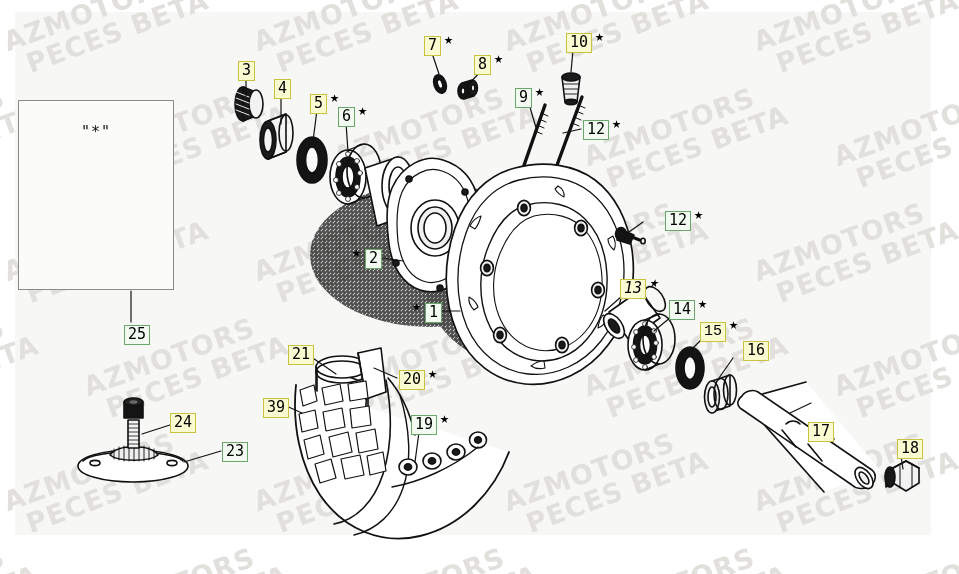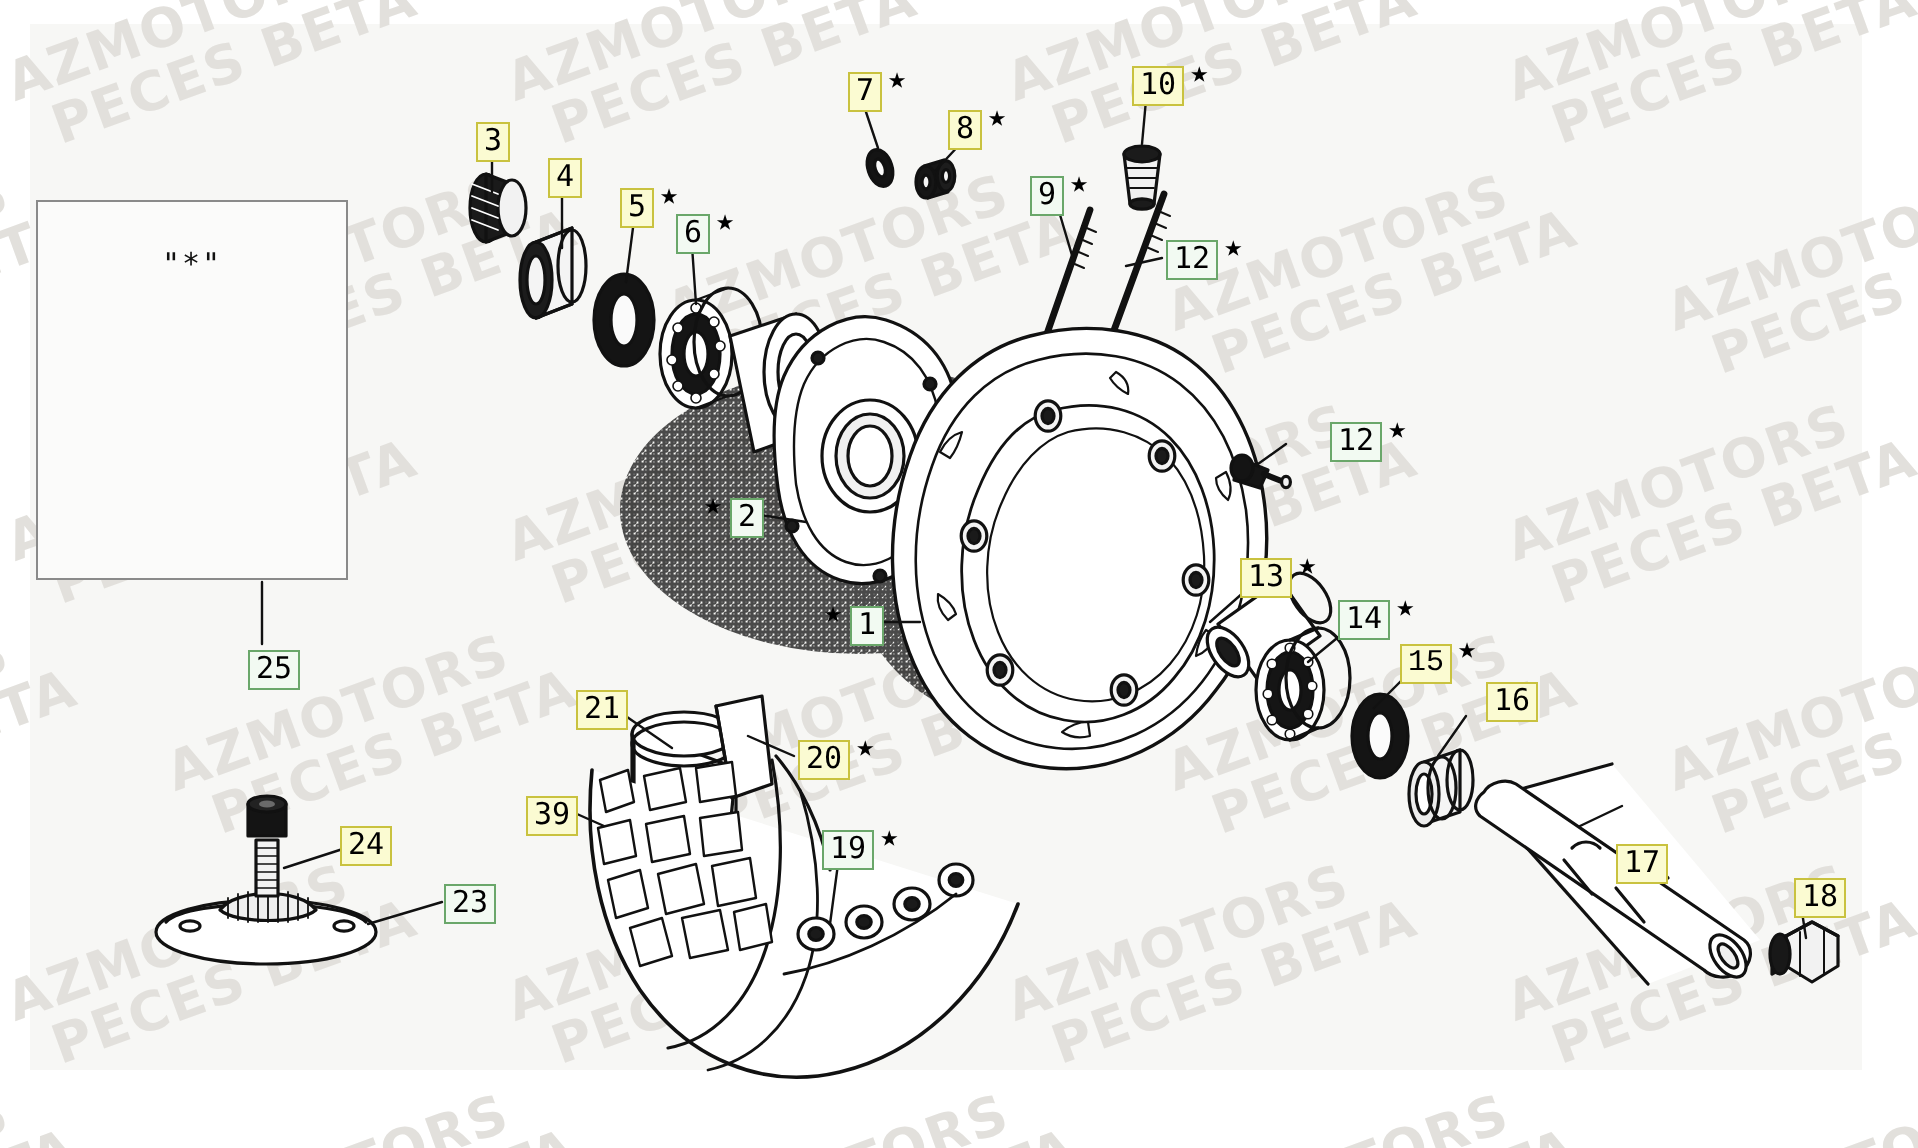--- a/index.html
+++ b/index.html
@@ -596,21 +596,21 @@
       <div class="lab" style="left: 238px; top: 61px;"><span class="box">3</span></div>
       <div class="lab" style="left: 274px; top: 79px;"><span class="box">4</span></div>
       <div class="lab" style="left: 310px; top: 94px;"><span class="box">5</span><span class="ast">★</span></div>
       <div class="lab green" style="left: 338px; top: 107px;"><span class="box">6</span><span class="ast">★</span></div>
       <div class="lab" style="left: 424px; top: 36px;"><span class="box">7</span><span class="ast">★</span></div>
       <div class="lab" style="left: 474px; top: 55px;"><span class="box">8</span><span class="ast">★</span></div>
       <div class="lab green" style="left: 515px; top: 88px;"><span class="box">9</span><span class="ast">★</span></div>
       <div class="lab" style="left: 566px; top: 33px; text-align: center;"><span class="box">10</span><span class="ast">★</span></div>
       <div class="lab green" style="left: 583px; top: 120px;"><span class="box">12</span><span class="ast">★</span></div>
       <div class="lab green" style="left: 646px; top: 211px; margin-left: 19px;"><span class="box">12</span><span class="ast">★</span></div>
-      <div class="lab" style="left: 620px; top: 279px;"><span class="box">13</span><span class="ast">★</span></div>
+      <div class="lab" style="left: 620px; top: 279px; font-style: italic;"><span class="box">13</span><span class="ast">★</span></div>
       <div class="lab green" style="left: 669px; top: 300px;"><span class="box">14</span><span class="ast">★</span></div>
       <div class="lab" style="left: 700px; top: 322px; font-family: Liberation Mono, monospace;"><span class="box">15</span><span class="ast">★</span></div>
       <div class="lab" style="left: 730px; top: 341px; margin-left: 13px;"><span class="box">16</span></div>
       <div class="lab" style="left: 808px; top: 386px; margin-top: 36px;"><span class="box">17</span></div>
       <div class="lab" style="left: 897px; top: 439px;"><span class="box">18</span></div>
       <div class="lab green" style="left: 411px; top: 415px;"><span class="box">19</span><span class="ast">★</span></div>
       <div class="lab" style="left: 399px; top: 370px;"><span class="box">20</span><span class="ast">★</span></div>
       <div class="lab" style="left: 288px; top: 345px;"><span class="box">21</span></div>
       <div class="lab" style="left: 263px; top: 398px;"><span class="box">39</span></div>
       <div class="lab green" style="left: 222px; top: 442px;"><span class="box">23</span></div>

